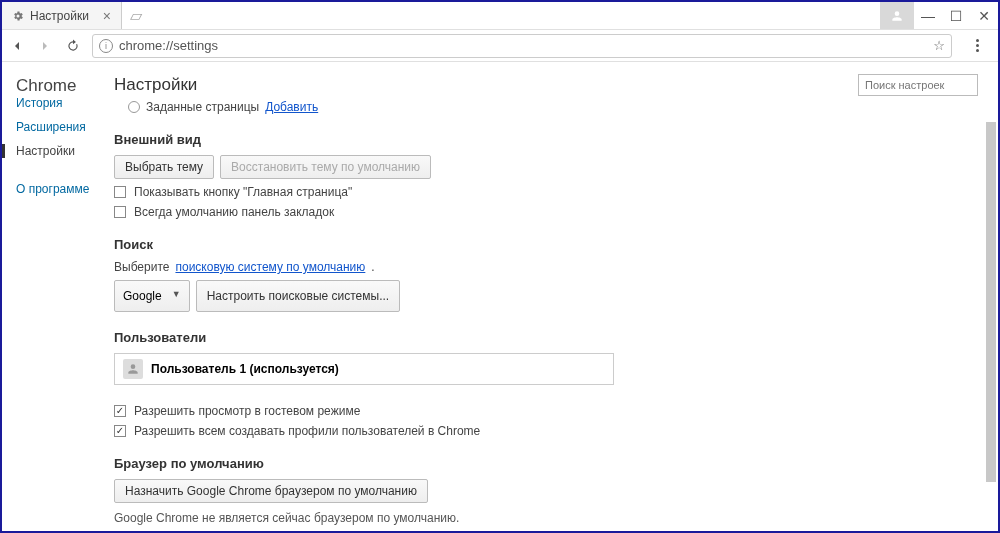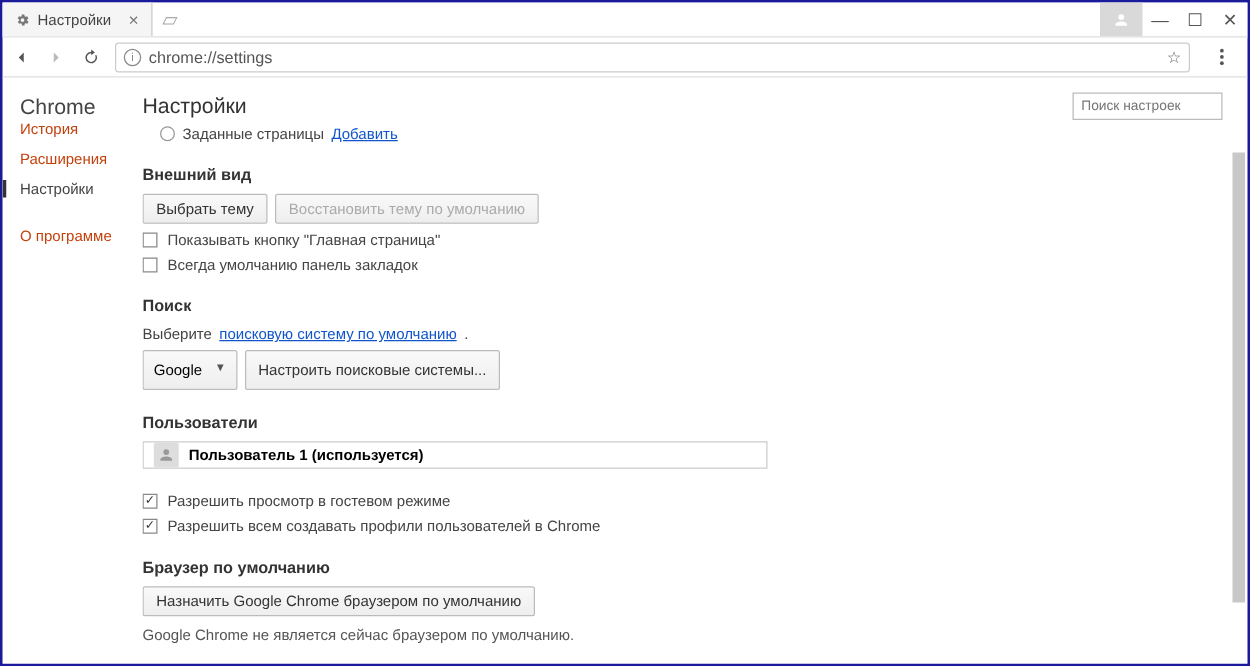--- a/index.html
+++ b/index.html
@@ -16,40 +16,40 @@
 .navbtn { width: 18px; height: 18px; display:flex; align-items:center; justify-content:center; color:#555; }
 .navbtn.disabled { color: #bbb; }
 .addressbar { flex: 1; display: flex; align-items: center; border: 1px solid #ccc; border-radius: 3px; height: 24px; padding: 0 6px; font-size: 13px; color: #555; }
 .addressbar .info { width:14px; height:14px; border:1px solid #888; border-radius:50%; font-size:9px; line-height:12px; text-align:center; color:#888; margin-right:6px; }
 .addressbar .star { margin-left: auto; color: #666; }
 .menuicon { width: 18px; display:flex; flex-direction:column; gap:2px; align-items:center; margin: 0 6px; cursor:pointer;}
 .menuicon .dot { width:3px; height:3px; border-radius:50%; background:#555; }
 .content { flex:1; display:flex; overflow:hidden; }
 .sidebar { width: 112px; padding: 14px 0 0 14px; font-size: 12px; color:#555; }
 .sidebar .brand { font-size: 17px; color: #444; }
-.sidebar .navitem { margin-bottom: 10px; font-size: 12px; color: #c2410c; cursor:pointer; }
+.sidebar .navitem { margin-bottom: 10px; font-size: 12px; color: #0369a1; cursor:pointer; }
 .sidebar .navitem.selected { color:#444; font-weight:500; position:relative; }
 .sidebar .navitem.selected::before { content:""; position:absolute; left:-14px; top:0; bottom:0; width:3px; background:#333; }
 .sidebar .spacer { height: 14px; }
 .main { flex:1; padding: 12px 20px 0 0; overflow-y:auto; position:relative; }
 .mainhead { display:flex; align-items:center; justify-content:space-between; margin-bottom:4px; }
 .mainhead h1 { font-size: 17px; font-weight: normal; color:#333; }
 .searchbox { border:1px solid #bbb; height:22px; width:120px; padding:0 6px; font-size:11px; color:#888; }
 .row { margin: 4px 0; display:flex; align-items:center; gap:6px; font-size:12px; color:#444; }
 .radio { width:12px; height:12px; border:1px solid #999; border-radius:50%; display:inline-block; }
 .link { color: #1155cc; text-decoration: underline; cursor:pointer; }
 h2 { font-size: 13px; font-weight: bold; color:#333; margin: 18px 0 8px 0; }
 .btn { border:1px solid #bbb; background: linear-gradient(#f9f9f9,#eee); padding:4px 10px; font-size:12px; color:#333; cursor:pointer; border-radius:2px; }
 .btn.disabled { color:#aaa; cursor:default; }
 .cbrow { display:flex; align-items:center; gap:8px; margin:6px 0; font-size:12px; color:#444; }
 .cb { width:12px; height:12px; border:1px solid #888; display:inline-flex; align-items:center; justify-content:center; }
 .cb.checked::after { content:"✓"; font-size:10px; color:#333; line-height:10px; }
 .select { border:1px solid #bbb; background: linear-gradient(#f9f9f9,#eee); padding:8px 8px; font-size:12px; display:inline-flex; align-items:flex-start; gap:10px; cursor:pointer; border-radius:2px; }
 .select .arrow { font-size:9px; color:#555; }
-.userbox { border:1px solid #ccc; height:22px; display:flex; align-items:center; padding:0 8px; gap:8px; width: 500px; }
+.userbox { border:1px solid #ccc; height:32px; display:flex; align-items:center; padding:0 8px; gap:8px; width: 500px; }
 .avatar { width:20px; height:20px; background:#ddd; border-radius:2px; display:flex; align-items:center; justify-content:center; }
 .avatar svg { width:14px; height:14px; fill:#999; }
 .note { font-size: 12px; color: #555; margin-top:8px; }
 .scrollbar { position:absolute; right:2px; top:0; bottom:0; width:12px; }
 .scrollthumb { position:absolute; right:0; width:10px; background:#c8c8c8; border-radius:0; }
 .btnrow { display:flex; gap:6px; margin-top:6px; flex-wrap:wrap; }
 </style>
 </head>
 <body>
 

